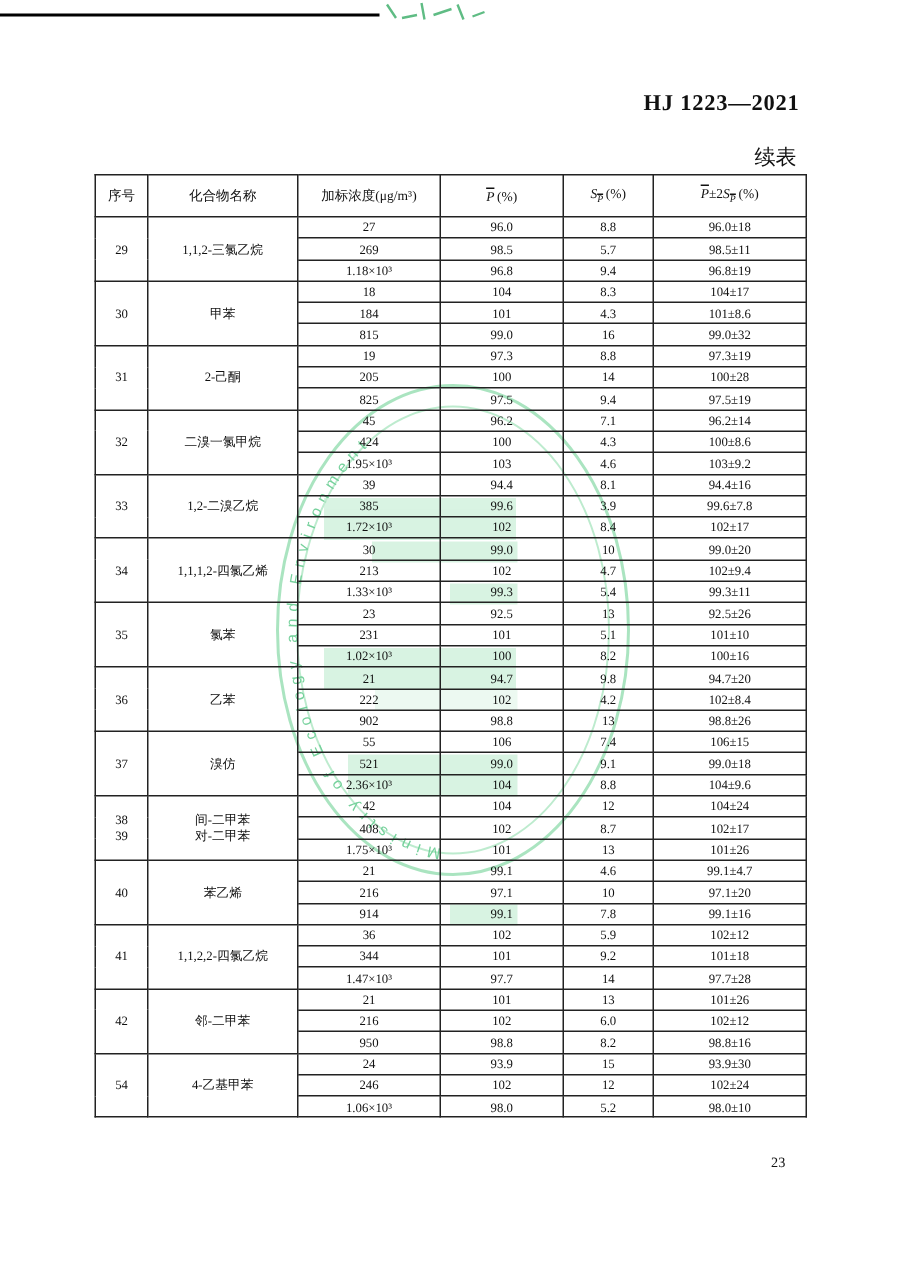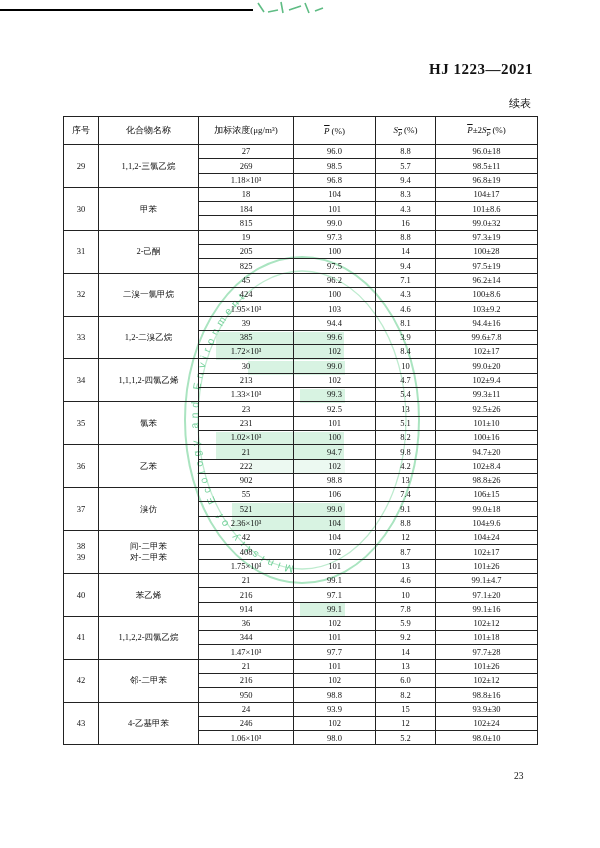--- a/index.html
+++ b/index.html
@@ -2,21 +2,21 @@
 <html><head>
 <meta charset="utf-8">
 <style>
   html,body { margin:0; padding:0; background:#ffffff; }
   .page {
     position:relative; width:600px; height:848px; background:#fff;
     font-family:"Liberation Serif","DejaVu Serif",serif; color:#111; overflow:hidden;
   }
   .topline { position:absolute; left:0; top:9px; width:253px; height:1.5px; background:#000; }
   .std-no  { position:absolute; top:61px; right:67px; font-weight:bold; font-size:15px; letter-spacing:0.5px; }
-  .cont    { position:absolute; top:96px; right:69px; font-size:11px; }
+  .cont    { position:absolute; top:96px; right:69px; font-size:14px; }
   .pageno  { position:absolute; top:771px; left:514px; font-size:9.5px; }
 
   .watermark { position:absolute; left:0; top:0; width:600px; height:848px; z-index:0; pointer-events:none; }
 
   table.tbl {
     position:absolute; left:63px; top:116px; width:474px; z-index:1;
     border-collapse:collapse; table-layout:fixed;
     border:1.5px solid #111;
   }
   .tbl th, .tbl td {
@@ -713,21 +713,21 @@
           </td>
           <td>
             <div class="name-line">8.2</div>
           </td>
           <td>
             <div class="name-line">98.8±16</div>
           </td>
         </tr>
         <tr>
           <td rowspan="3">
-            <div class="name-line">43</div>
+            <div class="name-line">54</div>
           </td>
           <td rowspan="3">
             <div class="name-line">4-乙基甲苯</div>
           </td>
           <td>
             <div class="name-line">24</div>
           </td>
           <td>
             <div class="name-line">93.9</div>
           </td>

